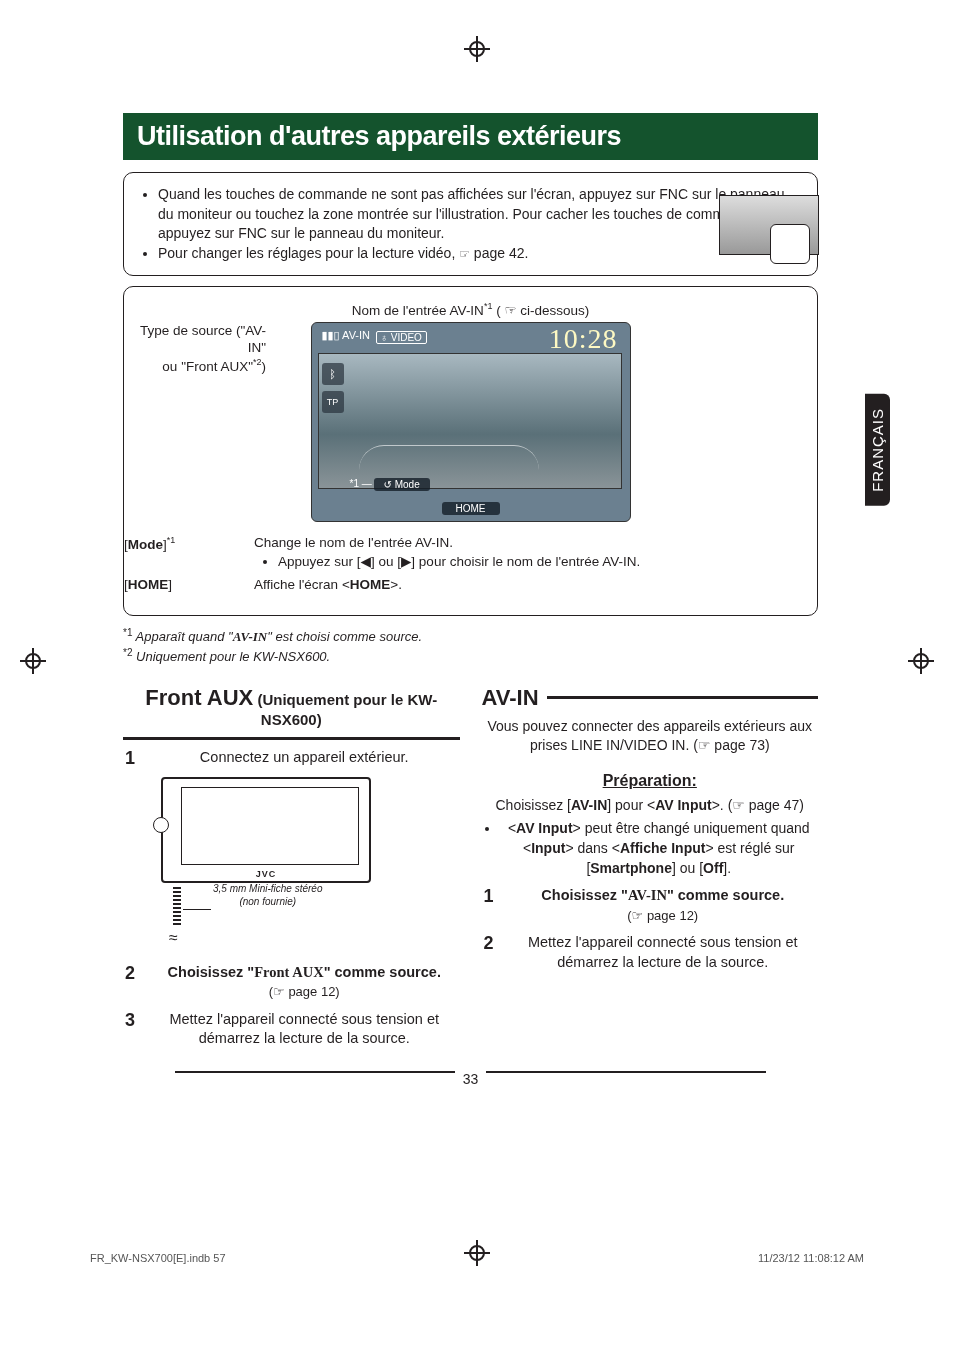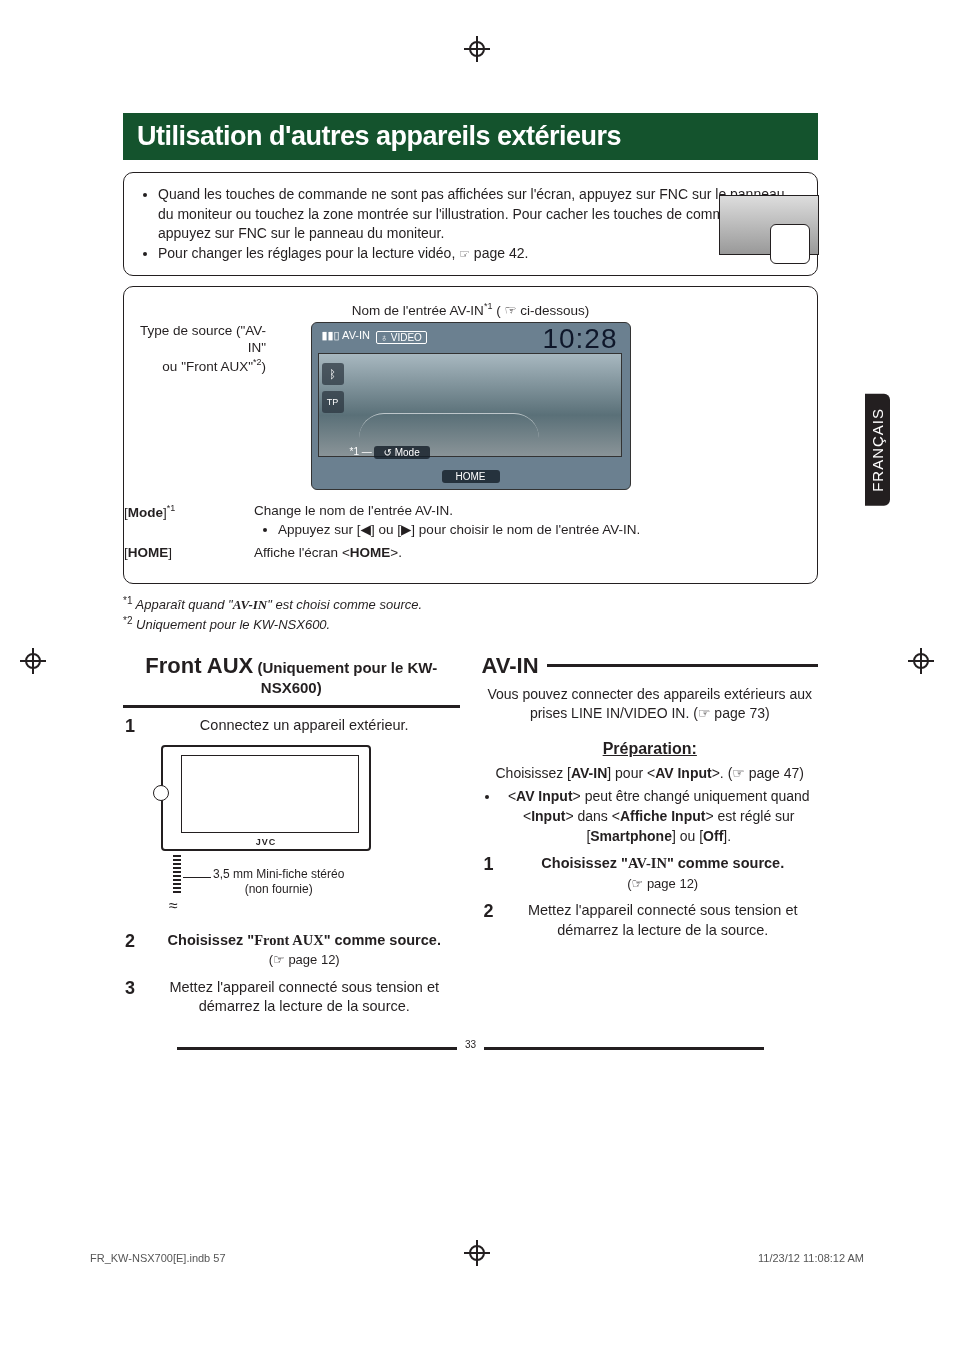--- a/index.html
+++ b/index.html
@@ -7,23 +7,23 @@
   .page { position: absolute; left: 123px; top: 113px; width: 695px; }
   .title-bar { background: #14532d; color: #fff; padding: 8px 14px; font-weight: bold; font-size: 27px; letter-spacing: -0.5px; font-family: sans-serif; font-stretch: condensed; }
   .info-box { border: 1px solid #231f20; border-radius: 10px; margin-top: 12px; padding: 12px 16px; position: relative; }
   .info-box ul { list-style: disc; margin-left: 18px; font-size: 14px; font-stretch: condensed; line-height: 1.4; }
   .info-box .touch-graphic { position: absolute; right: -2px; top: 22px; width: 100px; height: 60px; border: 1px solid #231f20; background: linear-gradient(#ddd,#999); }
   .info-box .touch-graphic::after { content: ""; position: absolute; right: 8px; bottom: -10px; width: 38px; height: 38px; border: 1px solid #231f20; background: #fff; border-radius: 6px; }
   .ref-ico { font-size: 12px; }
   .diagram-box { border: 1px solid #231f20; border-radius: 10px; margin-top: 10px; padding: 14px 0 16px; font-size: 13.5px; font-stretch: condensed; }
   .diag-top { text-align: center; margin-bottom: 4px; }
   .diag-src { float: left; width: 150px; text-align: right; padding-right: 8px; line-height: 1.3; }
-  .screen-mock { margin: 0 auto; width: 320px; height: 168px; background: #6b8090; border: 1px solid #333; border-radius: 6px; position: relative; color: #fff; }
+  .screen-mock { margin: 0 auto; width: 320px; height: 200px; background: #6b8090; border: 1px solid #333; border-radius: 6px; position: relative; color: #fff; }
   .screen-mock .top-icons { position: absolute; top: 6px; left: 10px; font-size: 11px; }
-  .screen-mock .clock { position: absolute; top: 0px; right: 12px; font-size: 28px; font-family: Liberation Sans, sans-serif; color: #0f172a; letter-spacing: 1px; }
+  .screen-mock .clock { position: absolute; top: 0px; right: 12px; font-size: 28px; font-family: Liberation Serif, serif; color: #fef9c3; letter-spacing: 1px; }
   .screen-mock .video-label { position: absolute; top: 8px; left: 64px; font-size: 10px; border: 1px solid #fff; padding: 0 4px; border-radius: 2px; }
   .screen-mock .scene { position: absolute; top: 30px; left: 6px; right: 8px; bottom: 32px; background: linear-gradient(#a8b8c0, #5a7078 60%, #8a9498); border: 1px solid #333; }
   .screen-mock .scene::before { content:""; position:absolute; bottom: 18px; left: 40px; width: 180px; height: 24px; border-top: 1px solid rgba(255,255,255,0.6); border-radius: 100px 100px 0 0;}
   .screen-mock .side-btns { position: absolute; left: 10px; top: 40px; width: 22px; }
   .screen-mock .side-btns span { display:block; width:22px; height:22px; background:rgba(40,50,60,0.7); margin-bottom:6px; border-radius:3px; text-align:center; font-size:11px; line-height:22px;}
   .screen-mock .mode-btn { position: absolute; bottom: 30px; left: 62px; background: rgba(20,30,40,0.8); padding: 1px 10px; font-size: 10px; border-radius: 3px; }
   .screen-mock .mode-btn::before { content:"↺ "; font-size:10px;}
   .screen-mock .home-btn { position: absolute; bottom: 6px; left: 50%; transform: translateX(-50%); background: rgba(20,30,40,0.8); padding: 1px 14px; font-size: 10px; border-radius: 3px; }
   .diag-table { margin-top: 12px; }
   .diag-row { display: flex; margin-bottom: 4px; line-height: 1.4; }
@@ -42,26 +42,26 @@
   .step .txt { flex: 1; font-size: 14.5px; font-stretch: condensed; line-height: 1.35; }
   .step .txt .b { font-weight: bold; }
   .step .txt .small { font-size: 13px; }
   .device-illust { margin: 8px 0 0 30px; width: 220px; height: 150px; position: relative; }
   .device-illust .unit { position: absolute; top: 0; left: 8px; width: 210px; height: 106px; border: 2px solid #231f20; border-radius: 4px; background: #fff; }
   .device-illust .unit::before { content:""; position:absolute; top:8px; left:18px; right:10px; bottom:16px; border:1px solid #231f20;}
   .device-illust .unit::after { content:"JVC"; position:absolute; bottom:2px; left:50%; transform:translateX(-50%); font-size:9px; font-weight:bold; letter-spacing:1px;}
   .device-illust .knob { position:absolute; left:0; top:40px; width:16px; height:16px; border:1px solid #231f20; border-radius:50%; background:#fff;}
   .device-illust .plug { position:absolute; left:20px; top:110px; width:8px; height:40px; background:repeating-linear-gradient(#231f20, #231f20 2px, #fff 2px, #fff 4px);}
   .device-illust .plug::after { content:"≈"; position:absolute; top:42px; left:-4px; font-size:16px;}
-  .device-illust .plug-label { position:absolute; left:60px; top:122px; font-size:12px; font-stretch: condensed; line-height:1.3;}
+  .device-illust .plug-label { position:absolute; left:60px; top:105px; font-size:10px; font-stretch: condensed; line-height:1.3;font-style:italic;}
   .device-illust .plug-line { position:absolute; left:30px; top:132px; width:28px; height:1px; background:#231f20;}
   .para { font-size: 14px; font-stretch: condensed; line-height: 1.4; margin-top: 6px; }
   .para ul { list-style: disc; margin-left: 18px; margin-top: 4px;}
   .prep { font-size: 16px; font-weight: bold; text-decoration: underline; margin-top: 16px; font-stretch: condensed;}
-  .page-num { text-align: center; font-size: 10px; margin-top: 22px; display:flex; align-items:flex-end; gap:8px; justify-content:center;}
+  .page-num { text-align: center; font-size: 14px; margin-top: 22px; display:flex; align-items:flex-start; gap:8px; justify-content:center;}
   .page-num::before { content:""; width:280px; height:2.5px; background:#231f20;}
   .page-num::after { content:""; width:280px; height:2.5px; background:#231f20;}
   .side-tab { position: absolute; right: 64px; top: 394px; background: #231f20; color: #fff; font-size: 15px; padding: 14px 4px; border-radius: 6px 0 0 6px; writing-mode: vertical-rl; transform: rotate(180deg); letter-spacing: 1px; }
   .reg-mark { position:absolute; width:26px; height:26px;}
   .reg-mark::before, .reg-mark::after { content:""; position:absolute; background:#231f20;}
   .reg-mark::before { left:12px; top:0; width:2px; height:26px;}
   .reg-mark::after { top:12px; left:0; height:2px; width:26px;}
   .reg-mark .c { position:absolute; left:5px; top:5px; width:16px; height:16px; border:2px solid #231f20; border-radius:50%;}
   .reg-top { left:464px; top:36px;}
   .reg-bot { left:464px; top:1240px;}

